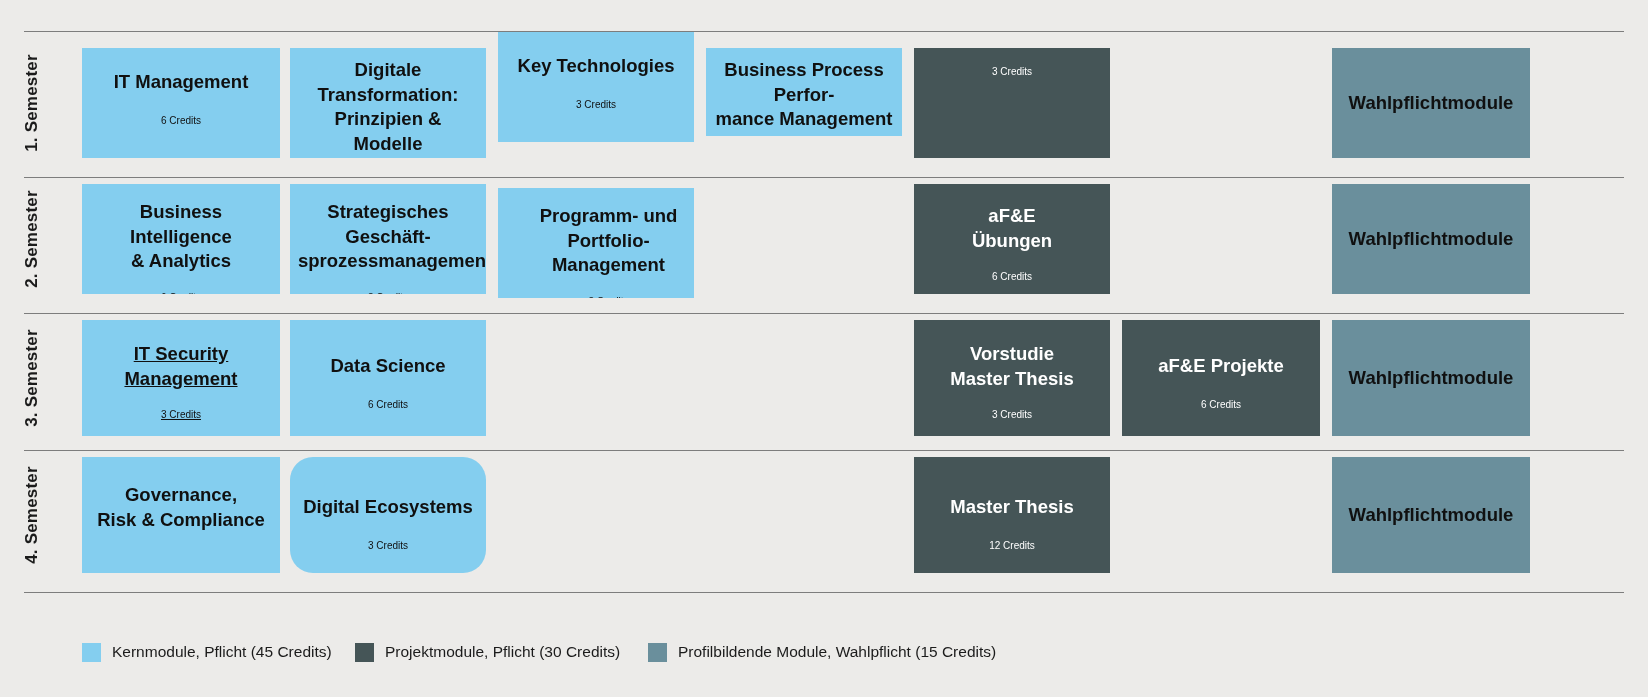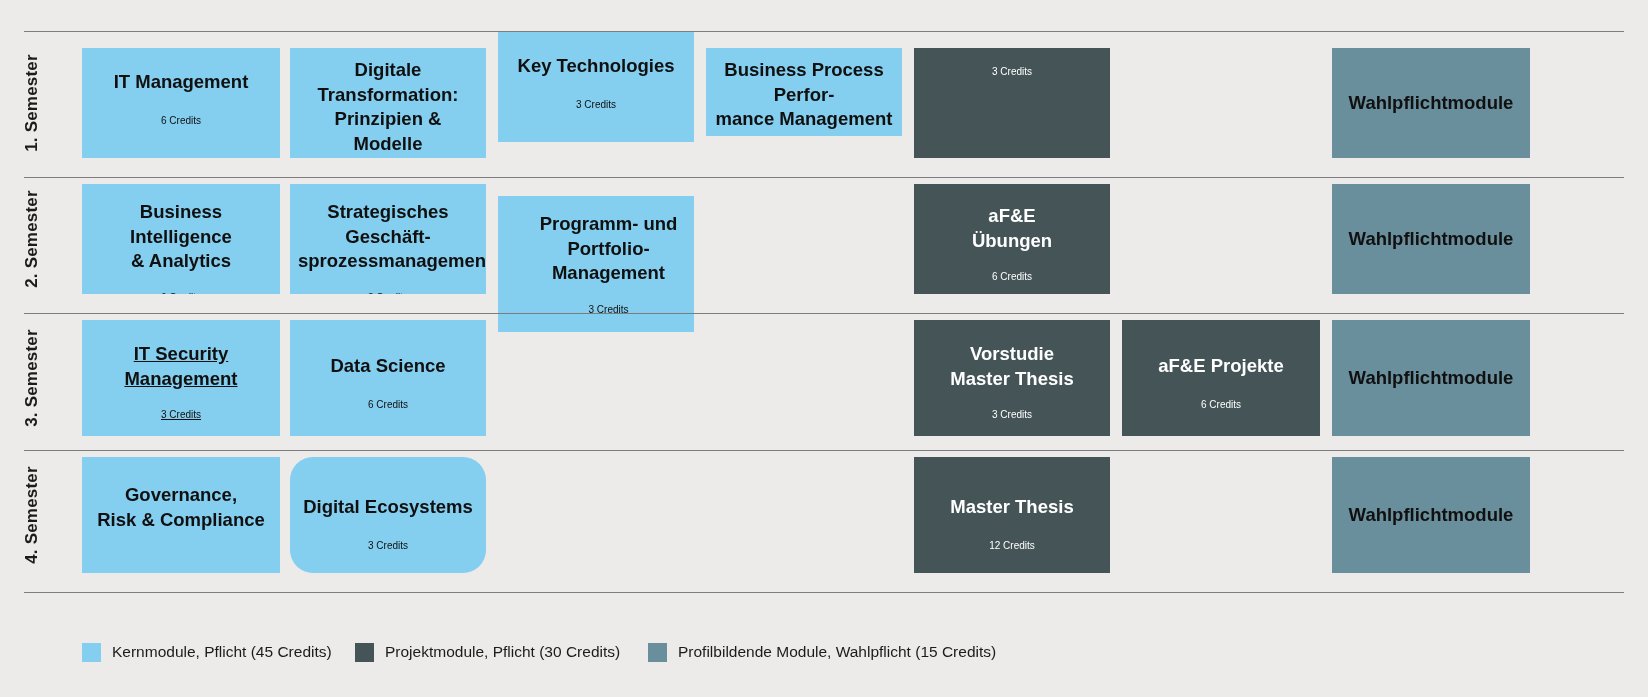--- a/index.html
+++ b/index.html
@@ -103,21 +103,21 @@
     <div class="box kern" style="left: 82px; top: 184px; width: 198px; height: 110px; text-align: center;">
       <div class="title" style="margin-top: 16px;">Business Intelligence
 &amp; Analytics</div>
       <div class="credits" style="margin-top: 18px;">6 Credits</div>
     </div>
     <div class="box kern" style="left: 290px; top: 184px; width: 196px; height: 110px;">
       <div class="title" style="margin-top: 16px;">Strategisches Geschäft-
 sprozessmanagement</div>
       <div class="credits" style="margin-top: 18px;">3 Credits</div>
     </div>
-    <div class="box kern" style="left: 498px; top: 196px; width: 196px; height: 136px; padding-left: 33px;">
+    <div class="box kern" style="left: 498px; top: 188px; width: 196px; height: 110px; padding-left: 33px;">
       <div class="title" style="margin-top: 16px;">Programm- und
 Portfolio-Management</div>
       <div class="credits" style="margin-top: 18px;">3 Credits</div>
     </div>
     <div class="box projekt" style="left: 914px; top: 184px; width: 196px; height: 110px;">
       <div class="title" style="margin-top: 20px;">aF&amp;E
 Übungen</div>
       <div class="credits" style="margin-top: 18px;">6 Credits</div>
     </div>
     <div class="box profil" style="left: 1332px; top: 184px; width: 198px; height: 110px;">

